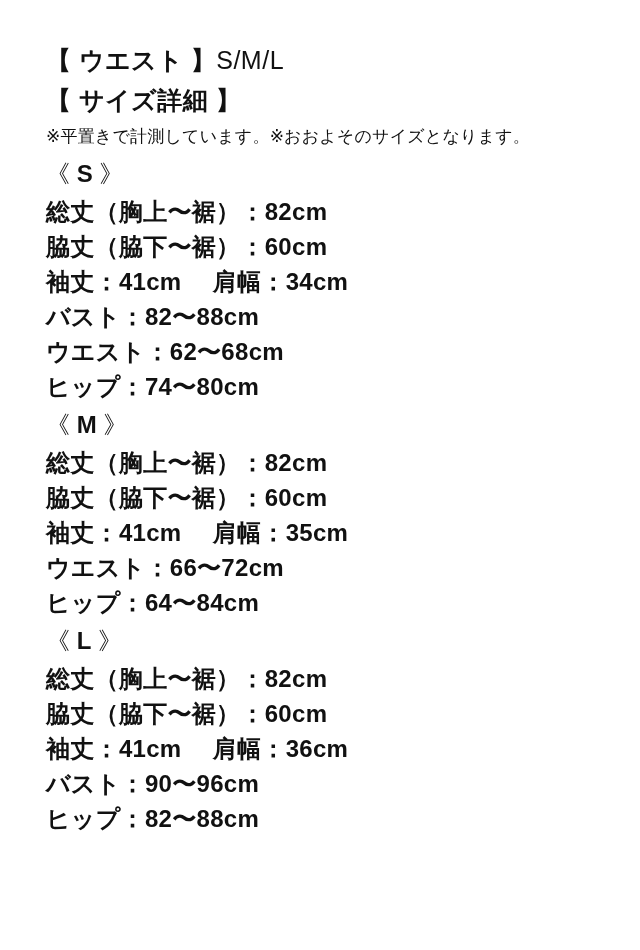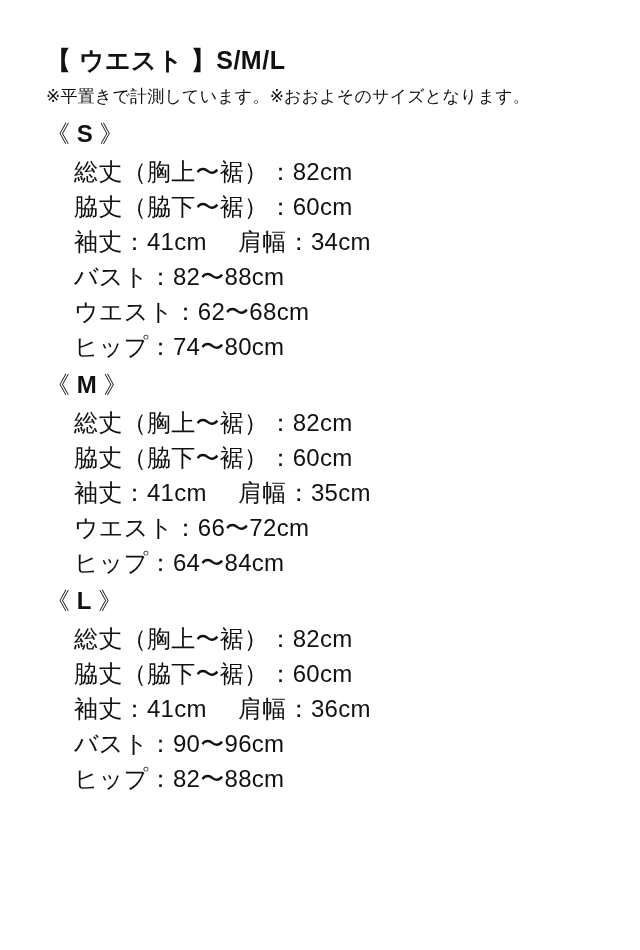--- a/index.html
+++ b/index.html
@@ -12,51 +12,51 @@
     color: #111111;
   }
   .page { padding: 40px 16px 24px 46px; }
   .title {
     font-size: 25px;
     font-weight: 700;
     line-height: 40px;
     letter-spacing: 0.5px;
     white-space: pre;
   }
-  .regular { font-weight: 700; margin-top: 24px; }
+  .regular { font-weight: 400; margin-top: 24px; }
   .bold { font-weight: 700; }
   .note {
     font-size: 17px;
     font-weight: 400;
     line-height: 33px;
     letter-spacing: 0.2px;
     white-space: pre;
   }
   .size-header {
     font-size: 24px;
     font-weight: 400;
     line-height: 41px;
     white-space: pre;
   }
   .measure {
     font-size: 24px;
-    font-weight: 400;
+    font-weight: 700;
     line-height: 35px;
     letter-spacing: 0.3px;
     white-space: pre;
-    margin-left: 28px;
   }
 </style>
 </head>
 <body>
 
 <main class="page">
 
   <h2 class="title"><span>【 ウエスト 】</span><span class="regular">S/M/L</span></h2>
 
+  <h2 class="title">【 サイズ詳細 】</h2>
 
   <p class="note">※平置きで計測しています。※おおよそのサイズとなります。</p>
 
   <section>
     <h3 class="size-header"><span>《 </span><span class="bold">S</span><span> 》</span></h3>
     <p class="measure">総丈（胸上〜裾）：82cm</p>
     <p class="measure">脇丈（脇下〜裾）：60cm</p>
     <p class="measure">袖丈：41cm　 肩幅：34cm</p>
     <p class="measure">バスト：82〜88cm</p>
     <p class="measure">ウエスト：62〜68cm</p>

